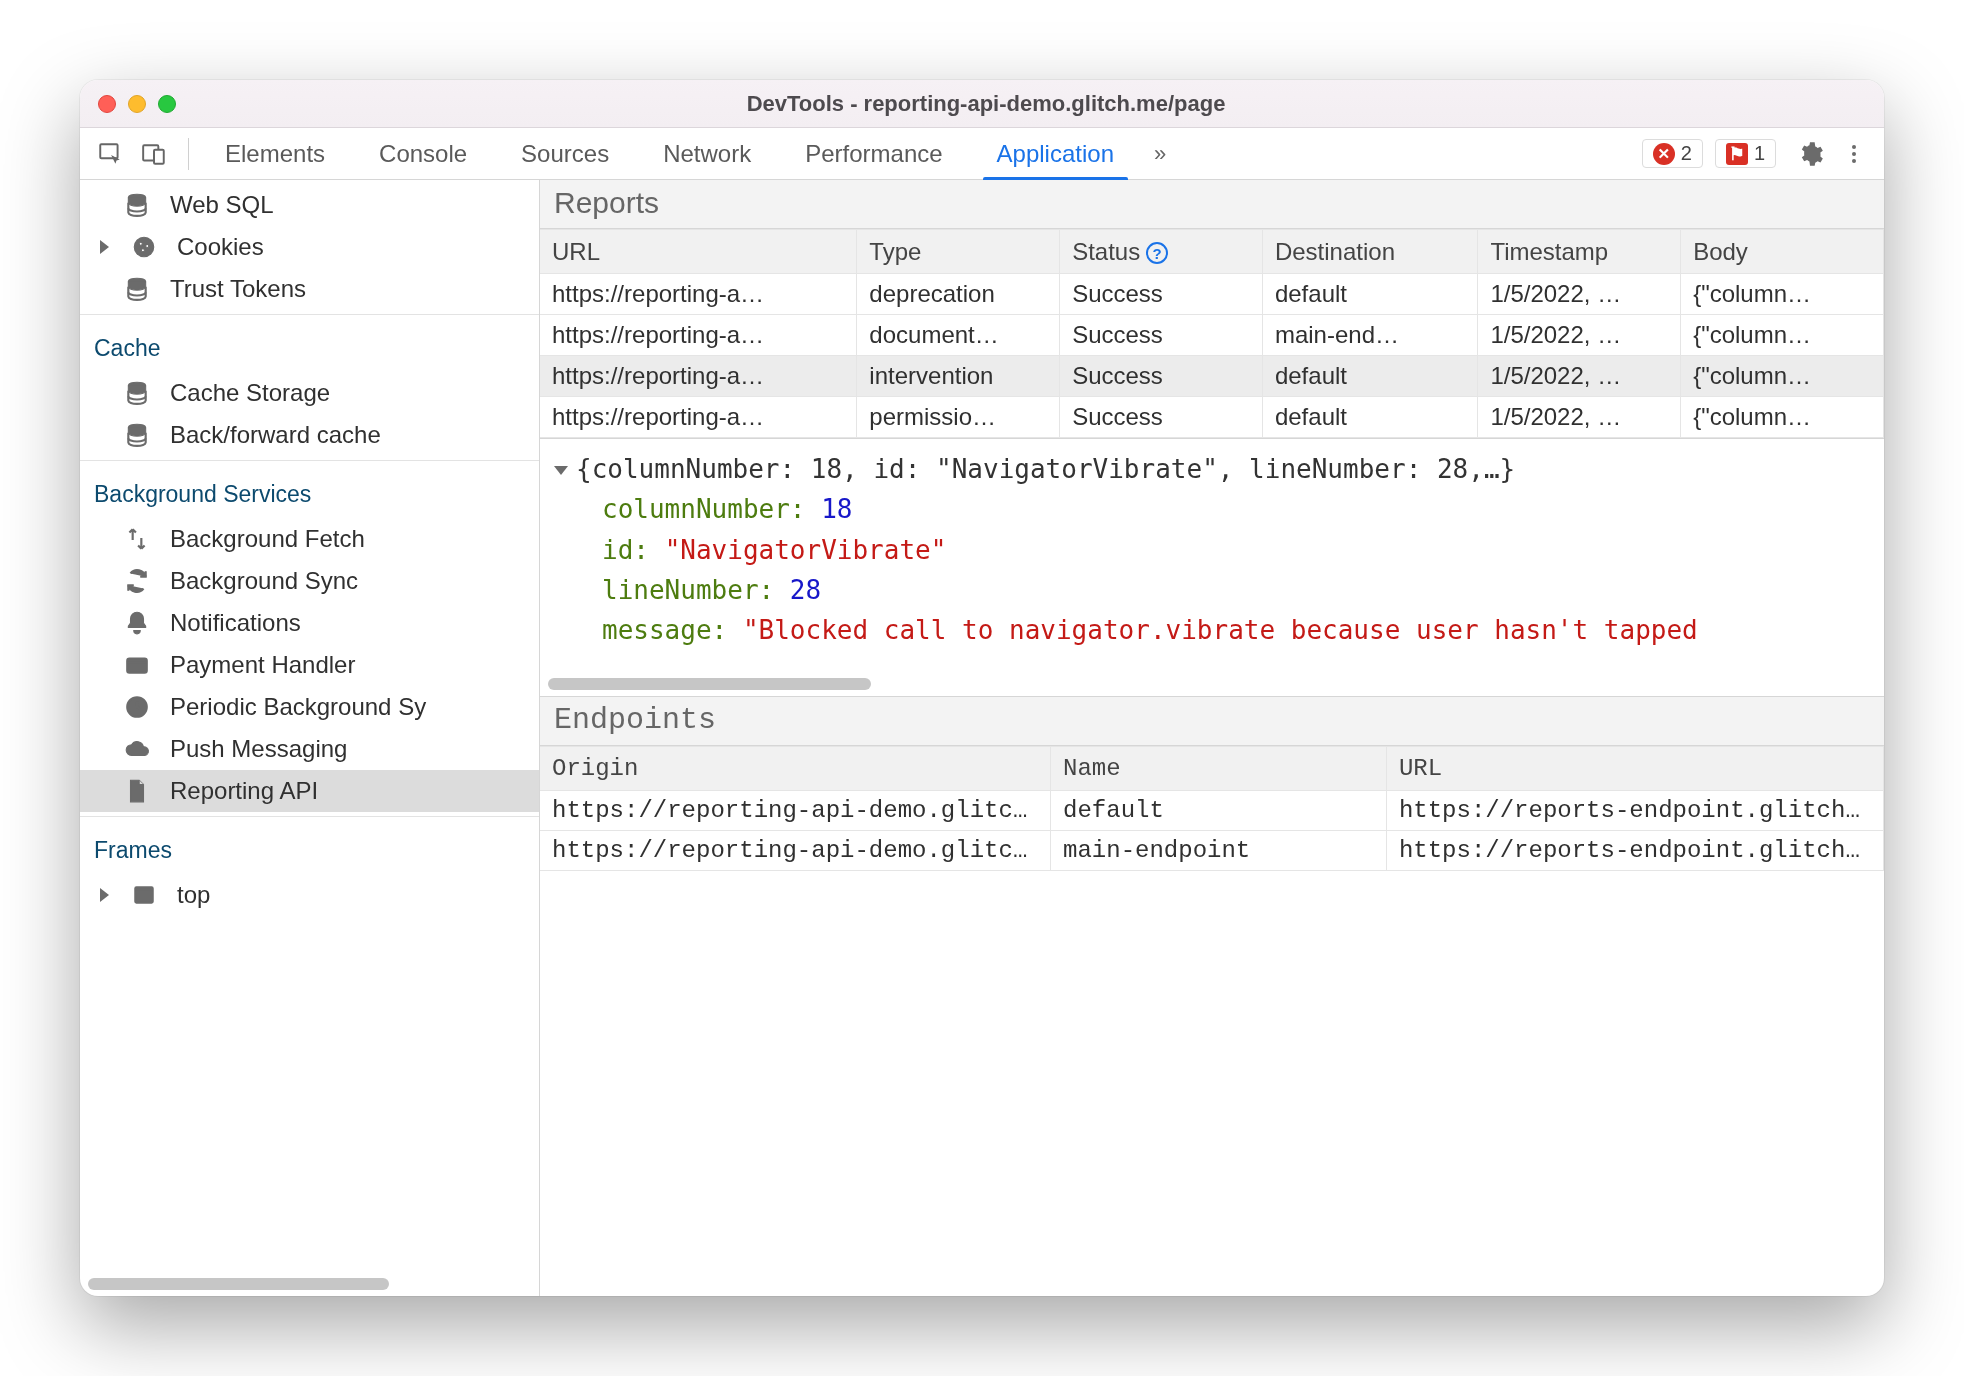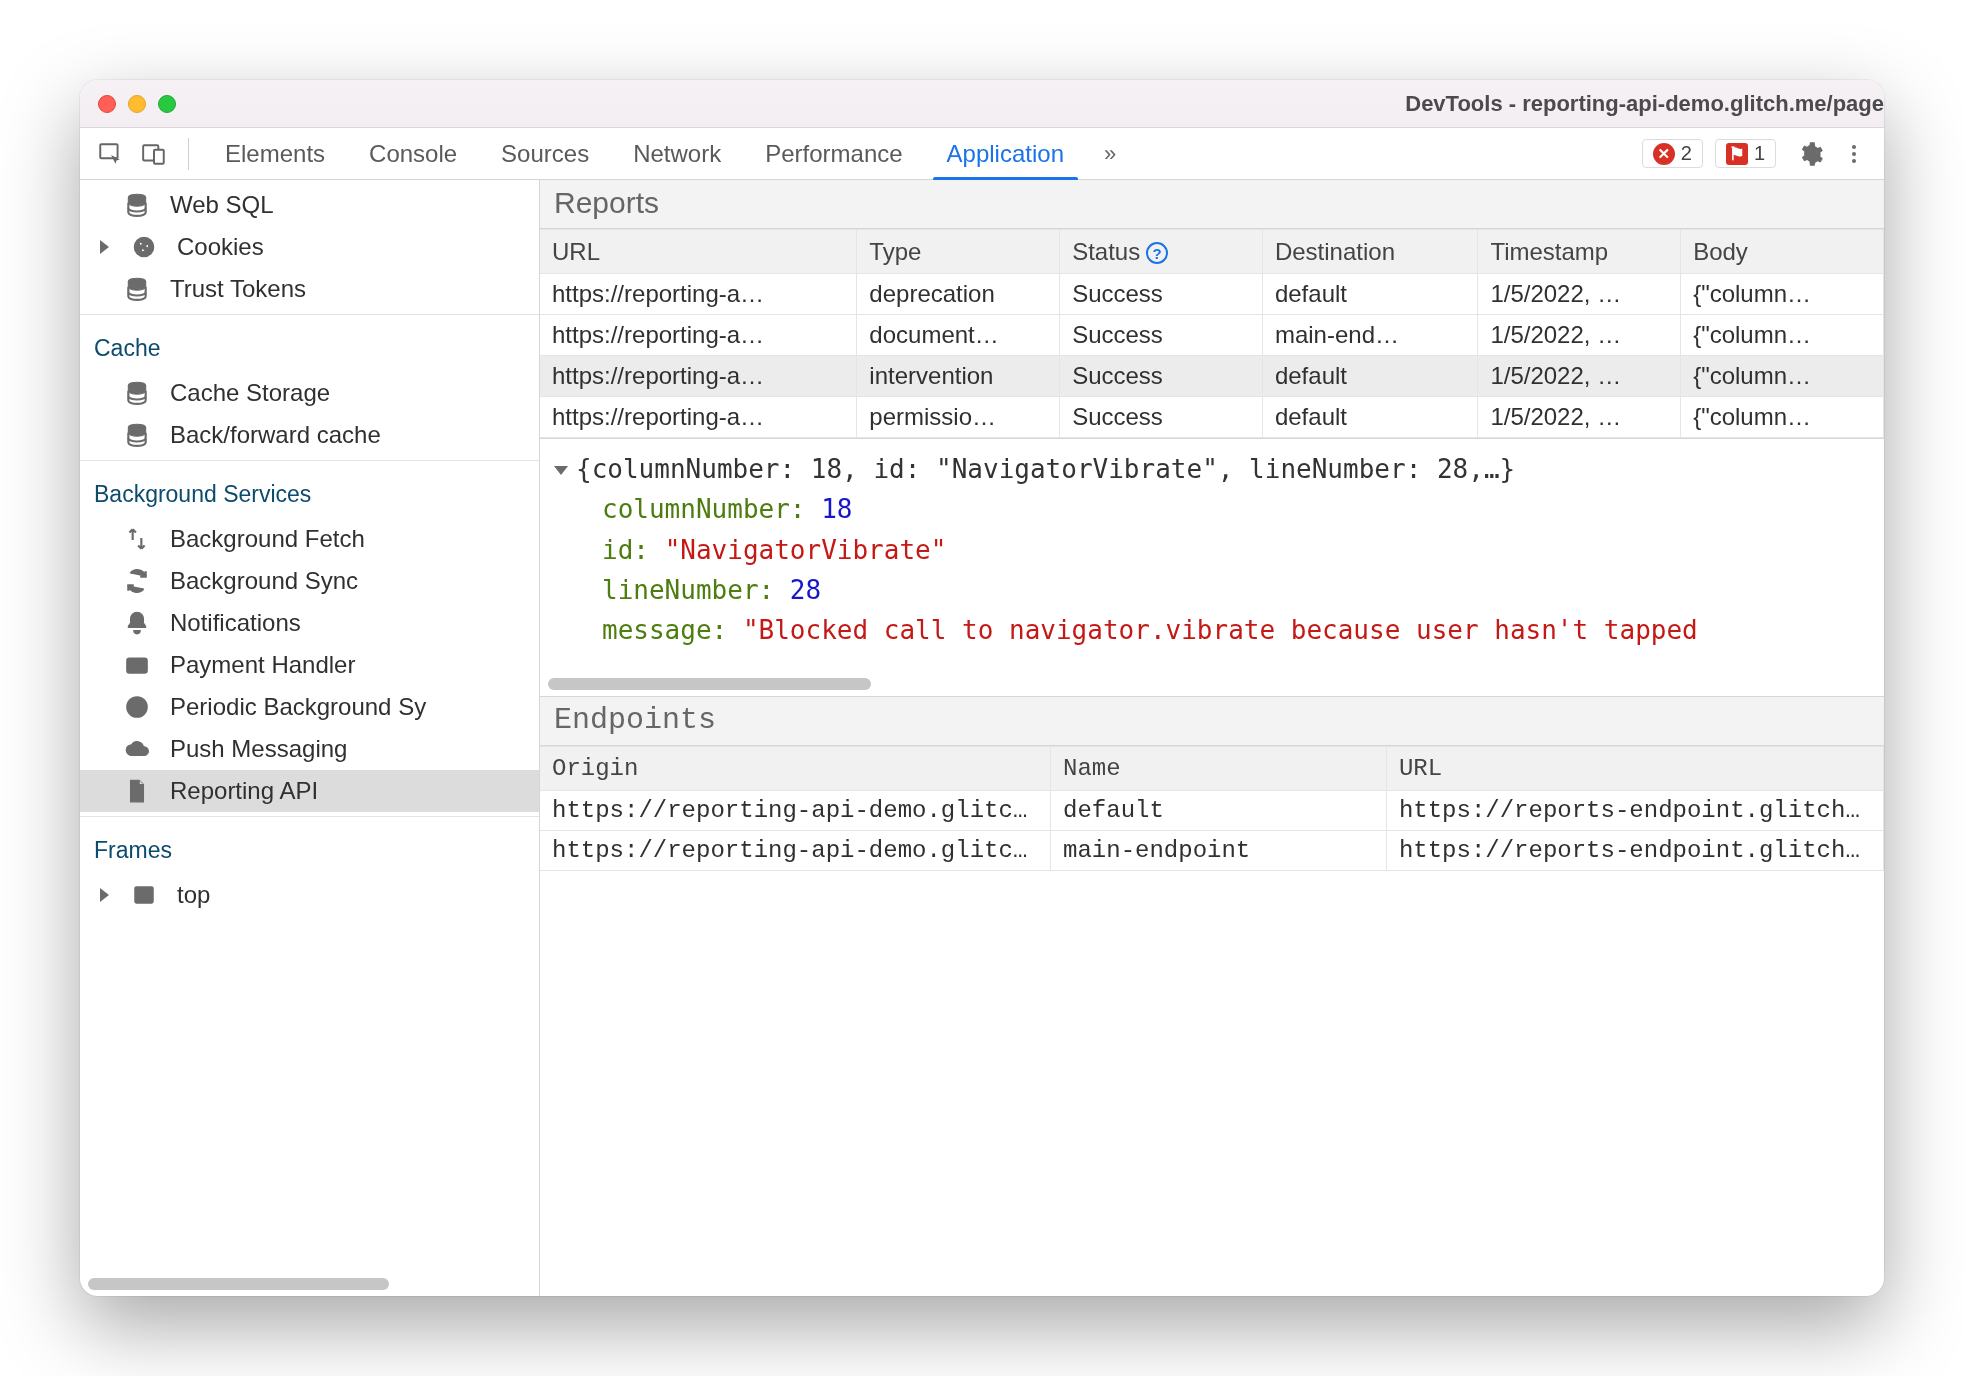--- a/index.html
+++ b/index.html
@@ -27,33 +27,33 @@
     height: 48px;
     background: linear-gradient(#f6f1f5, #f3eef2);
     border-bottom: 1px solid #dcd6db;
     display: flex; align-items: center; position: relative;
   }
   .traffic { display: flex; gap: 12px; margin-left: 18px; }
   .dot { width: 18px; height: 18px; border-radius: 50%; }
   .dot.red { background:#ff5f57; border:1px solid #e1453e; }
   .dot.yellow { background:#febc2e; border:1px solid #e0a428; }
   .dot.green { background:#28c840; border:1px solid #20a932; }
-  .title { position:absolute; left:8px; right:0; text-align:right; font-weight:600; color:#4d4a4e; font-size:22px; pointer-events:none;}
+  .title { position:absolute; left:8px; right:0; text-align:center; font-weight:600; color:#4d4a4e; font-size:22px; pointer-events:none;}
   
   .toolbar {
     height: 52px;
     border-bottom: 1px solid #d6d6d6;
     display:flex; align-items:center;
     padding: 0 10px;
     gap: 4px;
     color:#5a5a5a;
   }
   .tb-btn { width:40px; height:40px; display:flex;align-items:center;justify-content:center; border-radius:4px; }
   .tb-sep { width:1px; height:32px; background:#d0d0d0; margin:0 10px;}
-  .tabs { display:flex; align-items:stretch; height:100%; gap: 0; }
+  .tabs { display:flex; align-items:stretch; height:100%; gap: 10px; }
   .tab { padding:0 22px; display:flex;align-items:center; height:100%; color:#5a5a5a; cursor:pointer; position:relative;}
   .tab.active { color:#1a73e8; }
   .tab.active::after { content:""; position:absolute; left:8px; right:8px; bottom:-1px; height:3px; background:#1a73e8; border-radius:2px 2px 0 0;}
   .tb-spacer { flex:1; }
   .badge-grp { display:flex; gap:12px; align-items:center; margin-right:10px;}
   .badge { display:flex; align-items:center; gap:6px; border:1px solid #dcdcdc; border-radius:4px; padding:2px 10px; font-size:20px; color:#444;}
   .badge .ico { width:22px;height:22px; display:flex;align-items:center;justify-content:center; color:#fff; font-weight:bold; font-size:15px;}
   .ico.circle { background:#d93025; border-radius:50%;}
   .ico.square { background:#d93025; border-radius:3px;}
   .gear, .more { color:#6b6b6b; }

